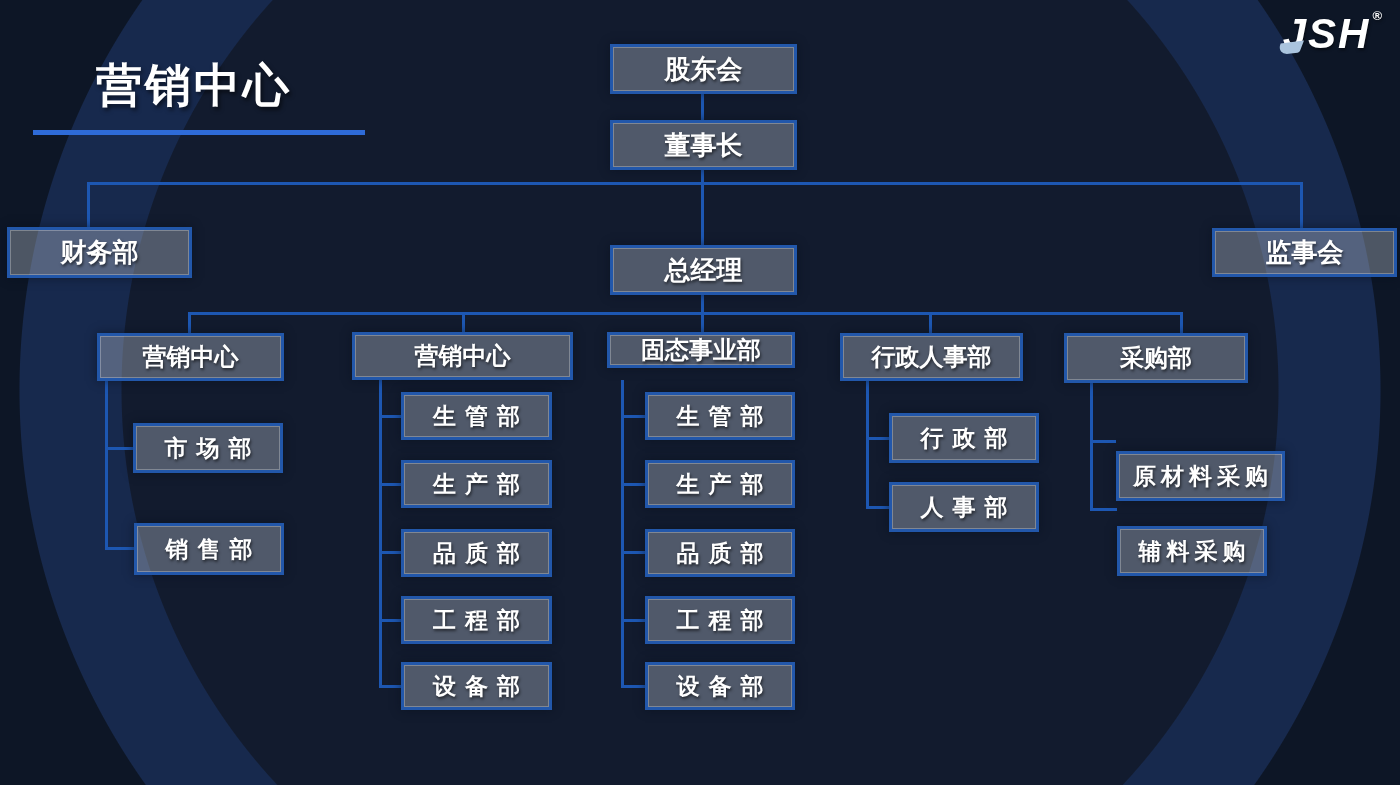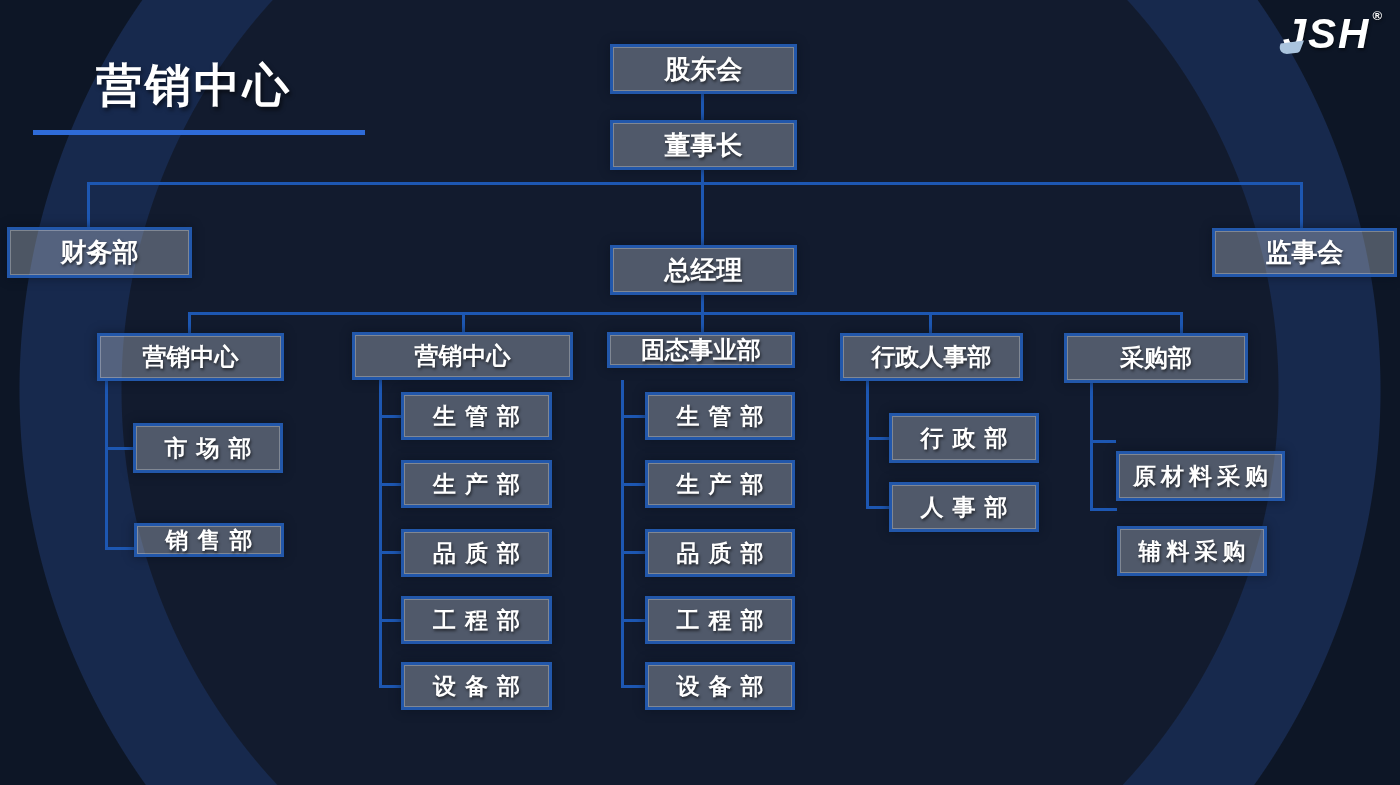--- a/index.html
+++ b/index.html
@@ -119,21 +119,21 @@
   <div class="node" style="left:1212px;top:228px;width:185px;height:49px;">监事会</div>
   <div class="node" style="left:610px;top:245px;width:187px;height:50px;">总经理</div>
 
   <div class="node div" style="left:97px;top:333px;width:187px;height:48px;">营销中心</div>
   <div class="node div" style="left:352px;top:332px;width:221px;height:48px;">营销中心</div>
   <div class="node div" style="left:607px;top:332px;width:188px;height:36px;">固态事业部</div>
   <div class="node div" style="left:840px;top:333px;width:183px;height:48px;">行政人事部</div>
   <div class="node div" style="left:1064px;top:333px;width:184px;height:50px;">采购部</div>
 
   <div class="node kid sp" style="left:133px;top:423px;width:150px;height:50px;">市场部</div>
-  <div class="node kid sp" style="left:134px;top:523px;width:150px;height:34px;">销售部</div>
+  <div class="node kid sp" style="left:134px;top:523px;width:150px;height:52px;">销售部</div>
 
   <div class="node kid sp" style="left:401px;top:392px;width:151px;height:48px;">生管部</div>
   <div class="node kid sp" style="left:401px;top:460px;width:151px;height:48px;">生产部</div>
   <div class="node kid sp" style="left:401px;top:529px;width:151px;height:48px;">品质部</div>
   <div class="node kid sp" style="left:401px;top:596px;width:151px;height:48px;">工程部</div>
   <div class="node kid sp" style="left:401px;top:662px;width:151px;height:48px;">设备部</div>
 
   <div class="node kid sp" style="left:645px;top:392px;width:150px;height:48px;">生管部</div>
   <div class="node kid sp" style="left:645px;top:460px;width:150px;height:48px;">生产部</div>
   <div class="node kid sp" style="left:645px;top:529px;width:150px;height:48px;">品质部</div>

